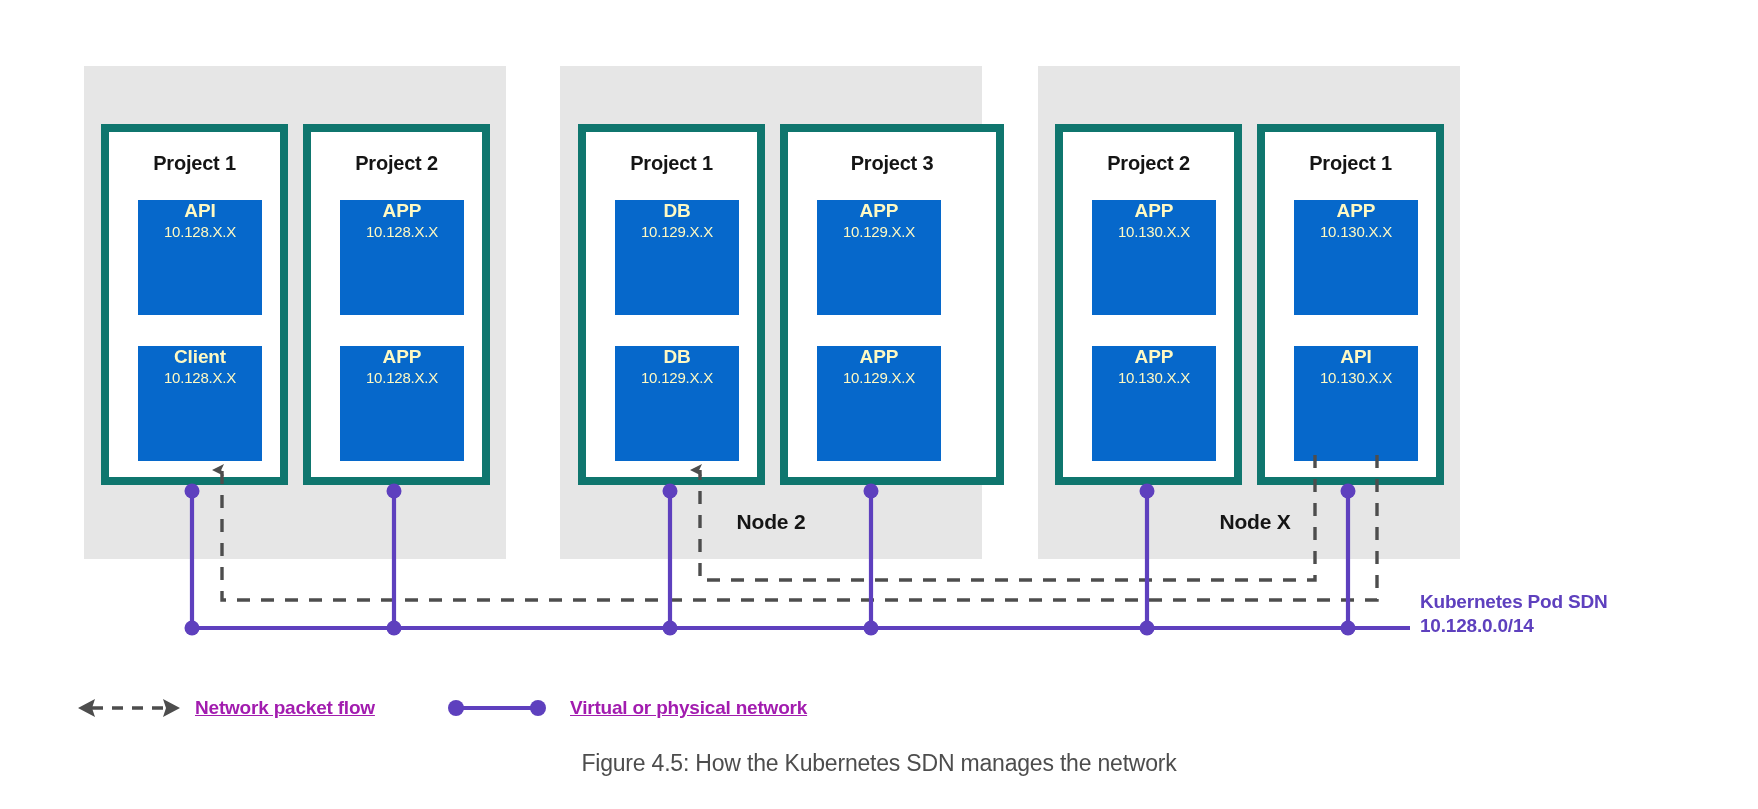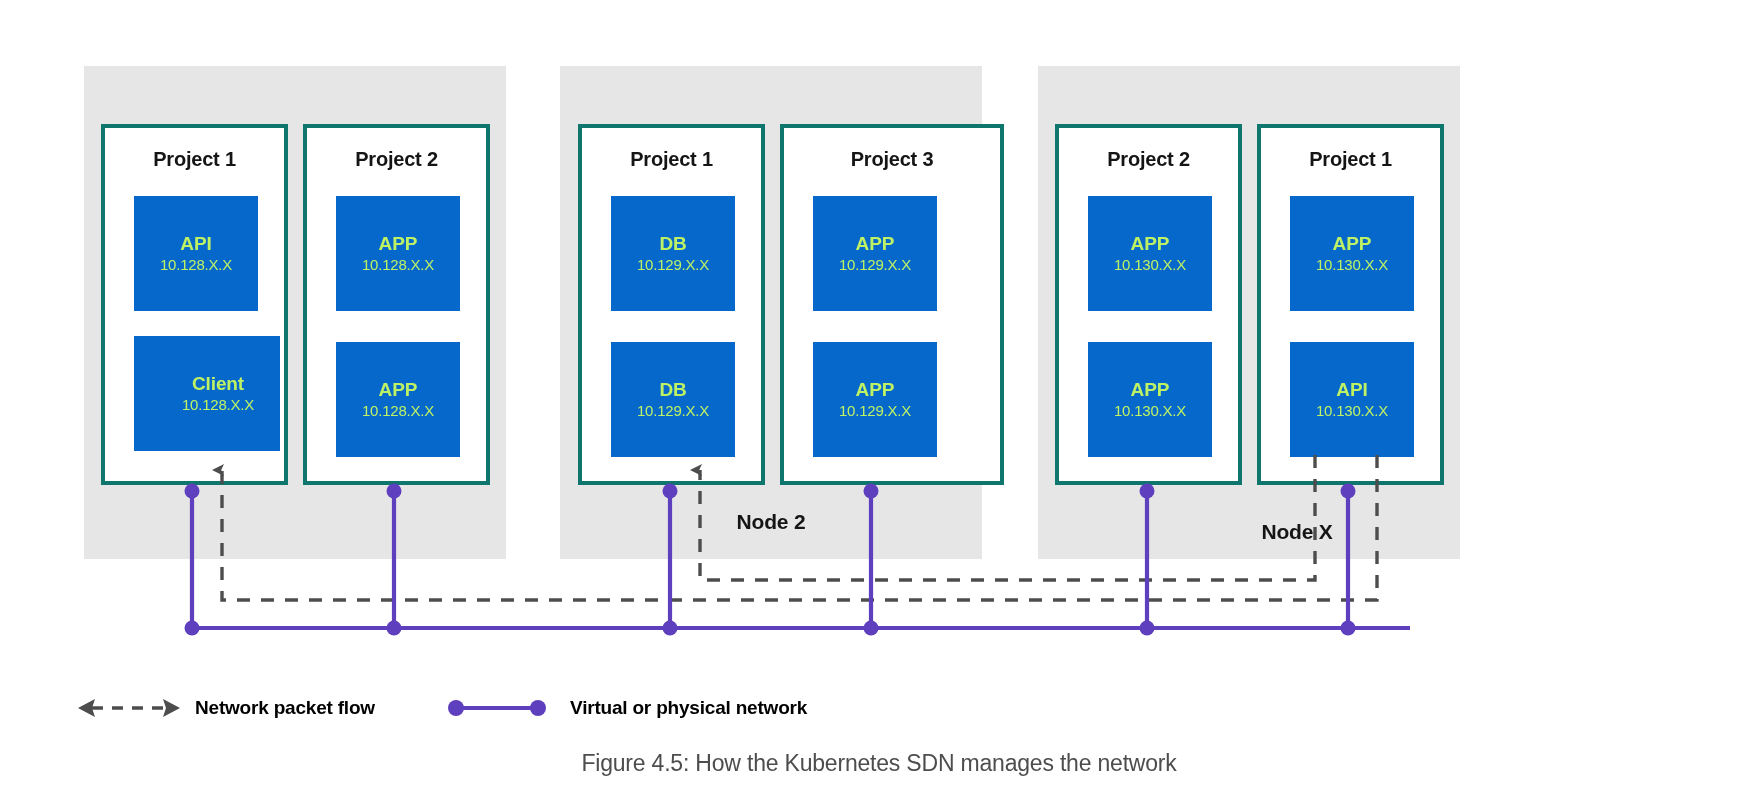--- a/index.html
+++ b/index.html
@@ -35,42 +35,42 @@
     font-size: 21px;
     font-weight: bold;
     color: #151515;
     letter-spacing: -0.2px;
     white-space: nowrap;
     text-align: center;
   }
   .project-box {
     position: absolute;
     background: #ffffff;
-    border: 4px solid #0f766e;
+    border: 8px solid #0f766e;
     box-sizing: border-box;
   }
   .project-title {
     position: absolute;
     left: 0;
     right: 0;
     top: 20px;
     text-align: center;
     font-size: 20px;
     font-weight: bold;
     color: #151515;
     letter-spacing: -0.2px;
   }
   .pod {
     position: absolute;
     background: #0668cb;
     display: flex;
     flex-direction: column;
     align-items: center;
-    justify-content: center;
-    color: #bef264;
+    justify-content: flex-start;
+    color: #fef9c3;
   }
   .pod-name {
     font-size: 19px;
     font-weight: bold;
     line-height: 1.15;
     letter-spacing: -0.1px;
   }
   .pod-ip {
     font-size: 15px;
     font-weight: normal;
@@ -83,23 +83,24 @@
     font-weight: bold;
     letter-spacing: -0.2px;
     white-space: nowrap;
   }
   .sdn-label .l1 { font-size: 19px; line-height: 1.28; }
   .sdn-label .l2 { font-size: 19px; line-height: 1.28; }
   .legend-text {
     position: absolute;
     font-size: 19px;
     font-weight: bold;
-    color: #000000;
+    color: #a21caf;
     letter-spacing: -0.2px;
     white-space: nowrap;
+    text-decoration: underline;
   }
   .caption {
     position: absolute;
     left: 0;
     right: 0;
     top: 750px;
     text-align: center;
     font-size: 23px;
     color: #4d4d4d;
     letter-spacing: -0.2px;
@@ -108,29 +109,29 @@
 </head>
 <body>
 
 <div id="stage">
 
   <div class="node-panel" style="left:84px; top:66px; width:422px; height:493px;"></div>
   <div class="node-panel" style="left:560px; top:66px; width:422px; height:493px;"></div>
   <div class="node-panel" style="left:1038px; top:66px; width:422px; height:493px;"></div>
 
   <div class="node-label" style="left:560px; top:510px; width:422px;">Node 2</div>
-  <div class="node-label" style="left:1086px; top:510px; width:422px;margin-top:10px;">Node X</div>
+  <div class="node-label" style="left:1044px; top:510px; width:422px;">Node X</div>
 
   <div class="project-box" style="left:101px; top:124px; width:187px; height:361px;">
     <div class="project-title">Project 1</div>
     <div class="pod" style="left:29px; top:68px; width:124px; height:115px;">
       <span class="pod-name">API</span>
       <span class="pod-ip">10.128.X.X</span>
     </div>
-    <div class="pod" style="left:29px; top:208px; width:124px; height:115px;padding-left:22px;">
+    <div class="pod" style="left:29px; top:214px; width:124px; height:115px;">
       <span class="pod-name">Client</span>
       <span class="pod-ip">10.128.X.X</span>
     </div>
   </div>
 
   <div class="project-box" style="left:303px; top:124px; width:187px; height:361px;">
     <div class="project-title">Project 2</div>
     <div class="pod" style="left:29px; top:68px; width:124px; height:115px;">
       <span class="pod-name">APP</span>
       <span class="pod-ip">10.128.X.X</span>
@@ -248,19 +249,23 @@
       <path d="M78 708 L95 699 L92 708 L95 717 Z" fill="#4d4d4d"></path>
       <path d="M180 708 L163 699 L166 708 L163 717 Z" fill="#4d4d4d"></path>
     </g>
     <g>
       <line x1="456" y1="708" x2="538" y2="708" stroke="#5e40be" stroke-width="4.2"></line>
       <circle cx="456" cy="708" r="8" fill="#5e40be"></circle>
       <circle cx="538" cy="708" r="8" fill="#5e40be"></circle>
     </g>
   </svg>
 
+  <div class="sdn-label" style="left:1420px; top:590px;">
+    <div class="l1">Kubernetes Pod SDN</div>
+    <div class="l2">10.128.0.0/14</div>
+  </div>
 
   <div class="legend-text" style="left:195px; top:697px;">Network packet flow</div>
   <div class="legend-text" style="left:570px; top:697px;">Virtual or physical network</div>
 
   <div class="caption">Figure 4.5: How the Kubernetes SDN manages the network</div>
 
 </div>
 
 </body></html>

